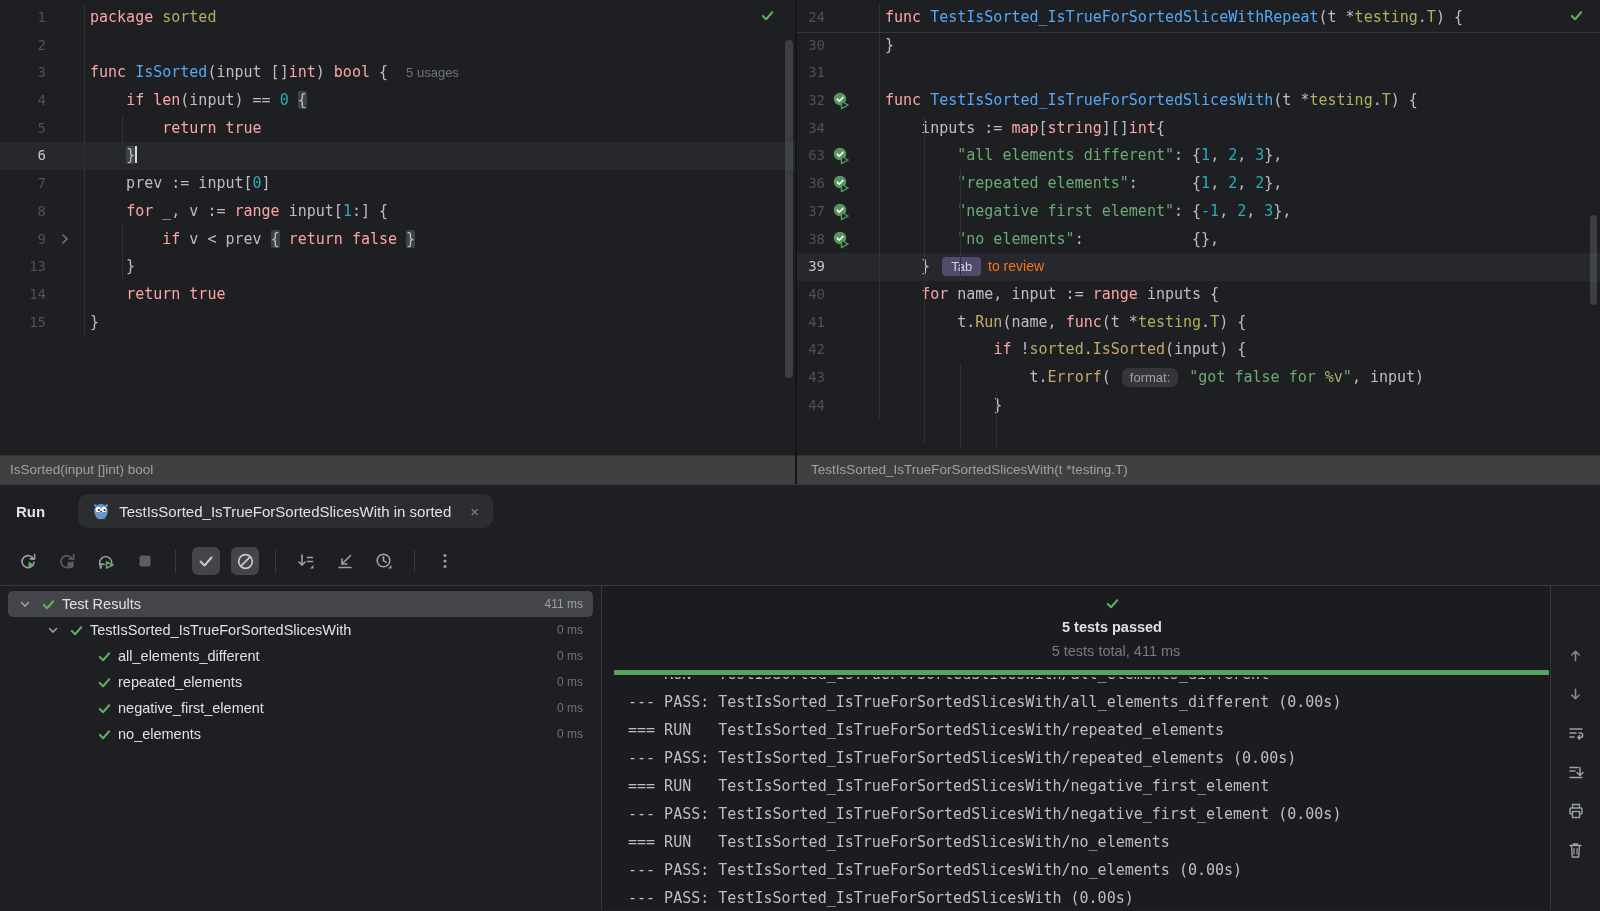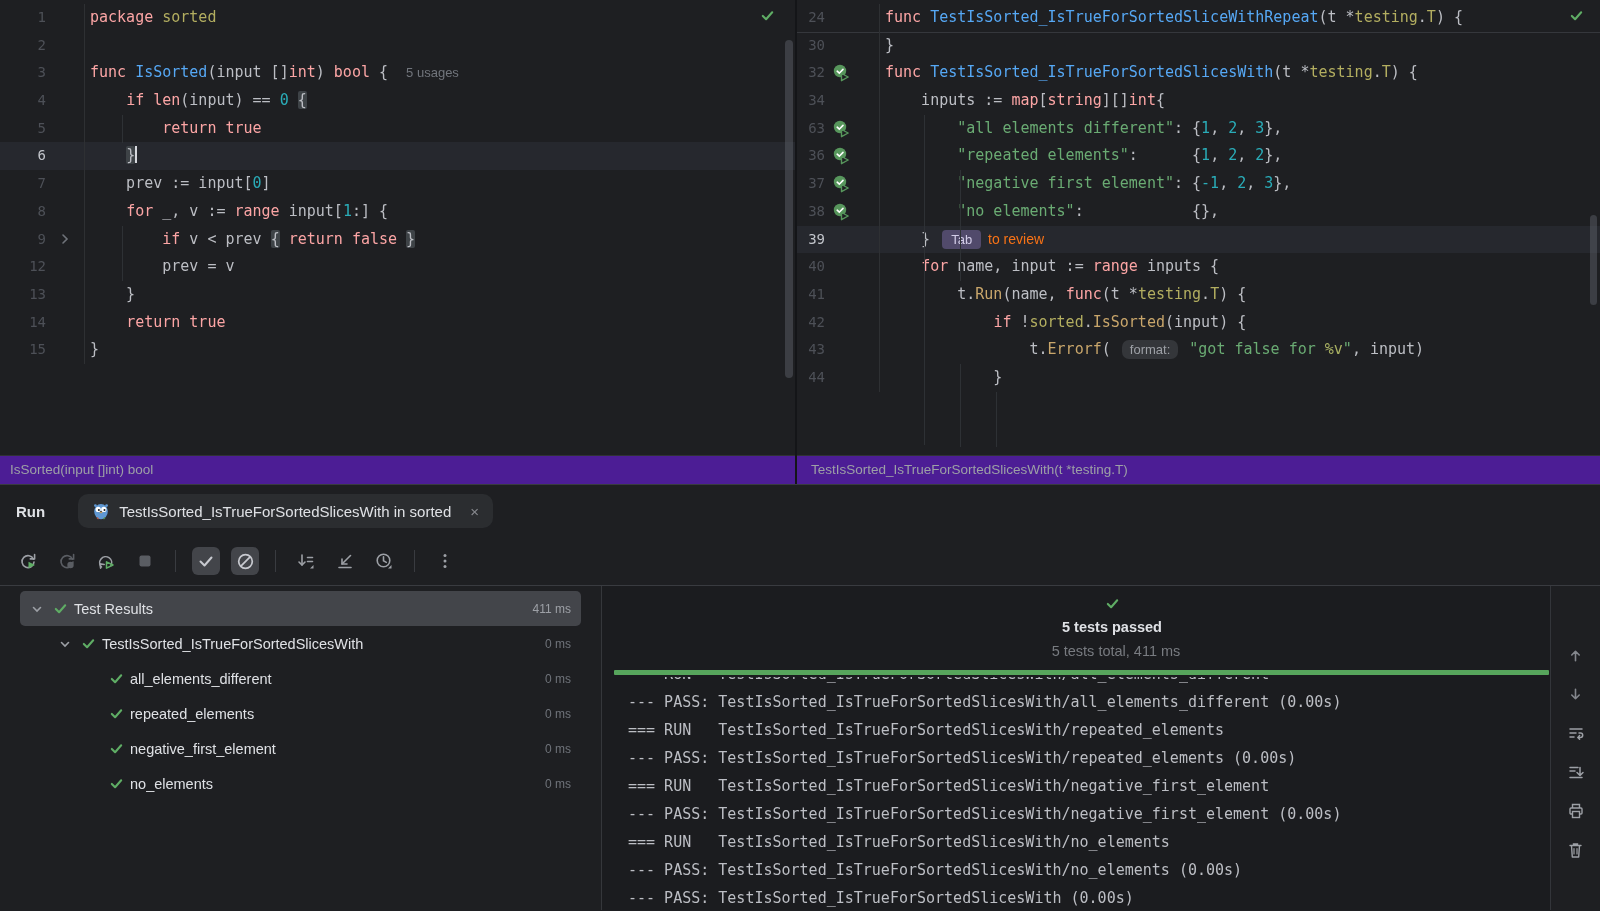--- a/index.html
+++ b/index.html
@@ -7,21 +7,21 @@
   .app { position:relative; width:1600px; height:911px; background:#1E1F22; overflow:hidden;
          font-family:"Liberation Sans", sans-serif; color:#BCBEC4; }
 
   
   .editors { display:flex; height:484px; }
   .pane { position:relative; overflow:hidden; background:#1E1F22; }
   .pane-left  { width:797px; border-right:2px solid #141518; }
   .pane-right { flex:1; }
   .pane-code { position:relative; height:455px; padding-top:4px; overflow:hidden; }
   .crumb { height:29px; border-top:1px solid #303236; line-height:28px; padding-left:10px;
-           color:#9DA0A6; font-size:13.5px; background:#4c1d95; }
+           color:#9DA0A6; font-size:13.5px; background:#404040; }
   .pane-right .crumb { padding-left:14px; }
 
   .cl { display:flex; height:27.7px; line-height:27.7px;
         font-family:"DejaVu Sans Mono", monospace; font-size:15px; white-space:pre; }
   .cl.cur { background:#26282E; }
   .g-num { flex:none; text-align:right; color:#4D5057; font-size:14px; }
   .pane-left  .g-num { width:46px; }
   .pane-right .g-num { width:28px; }
   .cur .g-num { color:#C2C5CB; }
   .g-fold { flex:none; width:39px; position:relative; }
@@ -64,21 +64,21 @@
   .rtab-close { color:#87898E; font-size:15px; margin-left:10px; cursor:default; }
 
   .rtoolbar { height:49px; display:flex; align-items:center; padding-left:14px; gap:11px;
               border-bottom:1px solid #393B40; }
   .tbtn { width:28px; height:28px; display:flex; align-items:center; justify-content:center; border-radius:6px; }
   .tbtn.toggled { background:#43454A; }
   .tsep { width:1px; height:22px; background:#393B40; margin:0 5px; }
 
   .run-content { display:flex; height:324px; }
   .tree { width:602px; border-right:1px solid #35373B; padding-top:5px; }
-  .trow { height:35px; display:flex; align-items:center; margin:0 20px; border-radius:5px;
+  .trow { height:26px; display:flex; align-items:center; margin:0 8px; border-radius:5px;
           font-size:14.5px; color:#DFE1E5; padding-right:10px; }
   .trow.sel { background:#43454A; }
   .t-chev { width:22px; display:flex; justify-content:center; flex:none; }
   .t-check { width:24px; display:flex; justify-content:center; flex:none; }
   .t-label { margin-left:2px; }
   .t-time { margin-left:auto; font-size:12px; color:#6F737A; }
   .trow.sel .t-time { color:#9DA0A6; }
 
   .console { flex:1; position:relative; background:#1B1C1F; overflow:hidden; }
   .csum { display:flex; align-items:center; padding:10px 0 0 22px; gap:8px;flex-direction:column; }
@@ -116,21 +116,20 @@
           <div class="cl"><span class="g-num">2</span><span class="g-fold"></span><span class="c"></span></div>
           <div class="cl"><span class="g-num">3</span><span class="g-fold"></span><span class="c"><span class="tk-kw">func </span><span class="tk-fn">IsSorted</span><span class="tk-pl">(input []</span><span class="tk-kw">int</span><span class="tk-pl">) </span><span class="tk-kw">bool</span><span class="tk-pl"> {  </span><span class="tk-hint">5 usages</span></span></div>
           <div class="cl"><span class="g-num">4</span><span class="g-fold"></span><span class="c"><span class="tk-pl">    </span><span class="tk-kw">if </span><span class="tk-kw">len</span><span class="tk-pl">(input) == </span><span class="tk-nm">0</span><span class="tk-pl"> </span><span class="tk-hl">{</span></span></div>
           <div class="cl"><span class="g-num">5</span><span class="g-fold"></span><span class="c"><span class="tk-pl">        </span><span class="tk-kw">return </span><span class="tk-kw">true</span></span></div>
           <div class="cl cur"><span class="g-num">6</span><span class="g-fold"></span><span class="c"><span class="tk-pl">    </span><span class="tk-hl">}</span><span class="caret"></span></span></div>
           <div class="cl"><span class="g-num">7</span><span class="g-fold"></span><span class="c"><span class="tk-pl">    prev := input[</span><span class="tk-nm">0</span><span class="tk-pl">]</span></span></div>
           <div class="cl"><span class="g-num">8</span><span class="g-fold"></span><span class="c"><span class="tk-pl">    </span><span class="tk-kw">for </span><span class="tk-pl">_, v := </span><span class="tk-kw">range</span><span class="tk-pl"> input[</span><span class="tk-nm">1</span><span class="tk-pl">:] {</span></span></div>
           <div class="cl"><span class="g-num">9</span><span class="g-fold"><span class="icn"><svg width="14" height="16" viewBox="0 0 14 16">
                   <path d="M5 4l4 4-4 4" stroke="#6F737A" stroke-width="1.6" fill="none" stroke-linecap="round"></path>
                 </svg></span></span><span class="c"><span class="tk-pl">        </span><span class="tk-kw">if </span><span class="tk-pl">v &lt; prev </span><span class="tk-hl">{</span><span class="tk-pl"> </span><span class="tk-kw">return </span><span class="tk-kw">false</span><span class="tk-pl"> </span><span class="tk-hl">}</span></span></div>
-          <div class="cl"><span class="g-num">12</span><span class="g-fold"></span><span class="c"><span class="tk-pl">        prev = v</span></span></div>
           <div class="cl"><span class="g-num">13</span><span class="g-fold"></span><span class="c"><span class="tk-pl">    }</span></span></div>
           <div class="cl"><span class="g-num">14</span><span class="g-fold"></span><span class="c"><span class="tk-pl">    </span><span class="tk-kw">return </span><span class="tk-kw">true</span></span></div>
           <div class="cl"><span class="g-num">15</span><span class="g-fold"></span><span class="c"><span class="tk-pl">}</span></span></div>
         </div>
       <div class="crumb">IsSorted(input []int) bool</div>
     </div>
     <div class="pane pane-right">
       <div class="pane-code" id="code-right">
         <div class="sticky-sep"></div>
         <div class="iguide" style="left:127px; top:115px; height:330px;"></div>
@@ -138,20 +137,21 @@
         <div class="iguide" style="left:163px; top:364px; height:83px;"></div>
         <div class="iguide" style="left:199px; top:392px; height:55px;"></div>
         <span class="icn edcheck" style="right:16px;">
             <svg width="15" height="15" viewBox="0 0 16 16">
               <path d="M3 8.5 6.5 12 13 4.5" stroke="#5FAD65" stroke-width="2.2" fill="none" stroke-linecap="round" stroke-linejoin="round"></path>
             </svg>
           </span>
         <div class="sb" style="right:3px; width:7px; top:215px; height:90px;"></div>
       <div class="cl"><span class="g-num">24</span><span class="g-icons"></span><span class="c"><span class="tk-kw">func </span><span class="tk-fn">TestIsSorted_IsTrueForSortedSliceWithRepeat</span><span class="tk-pl">(t *</span><span class="tk-pkg">testing</span><span class="tk-pl">.</span><span class="tk-pkg">T</span><span class="tk-pl">) {</span></span></div>
           <div class="cl"><span class="g-num">30</span><span class="g-icons"></span><span class="c"><span class="tk-pl">}</span></span></div>
+          <div class="cl"><span class="g-num">31</span><span class="g-icons"></span><span class="c"></span></div>
           <div class="cl"><span class="g-num">32</span><span class="g-icons"><span class="icn"><svg width="18" height="19" viewBox="0 0 18 19">
                   <circle cx="7" cy="7" r="6.2" fill="#57965C"></circle>
                   <path d="M4.2 7.2 6.3 9.2 10 5.4" stroke="#fff" stroke-width="1.6" fill="none" stroke-linecap="round"></path>
                   <path d="M8.5 9.5 15.2 13 8.5 16.7z" fill="#1E1F22" stroke="#57965C" stroke-width="1.4" stroke-linejoin="round"></path>
                 </svg></span></span><span class="c"><span class="tk-kw">func </span><span class="tk-fn">TestIsSorted_IsTrueForSortedSlicesWith</span><span class="tk-pl">(t *</span><span class="tk-pkg">testing</span><span class="tk-pl">.</span><span class="tk-pkg">T</span><span class="tk-pl">) {</span></span></div>
           <div class="cl"><span class="g-num">34</span><span class="g-icons"></span><span class="c"><span class="tk-pl">    inputs := </span><span class="tk-kw">map</span><span class="tk-pl">[</span><span class="tk-kw">string</span><span class="tk-pl">][]</span><span class="tk-kw">int</span><span class="tk-pl">{</span></span></div>
           <div class="cl"><span class="g-num">63</span><span class="g-icons"><span class="icn"><svg width="18" height="19" viewBox="0 0 18 19">
                   <circle cx="7" cy="7" r="6.2" fill="#57965C"></circle>
                   <path d="M4.2 7.2 6.3 9.2 10 5.4" stroke="#fff" stroke-width="1.6" fill="none" stroke-linecap="round"></path>
                   <path d="M8.5 9.5 15.2 13 8.5 16.7z" fill="#1E1F22" stroke="#57965C" stroke-width="1.4" stroke-linejoin="round"></path>

